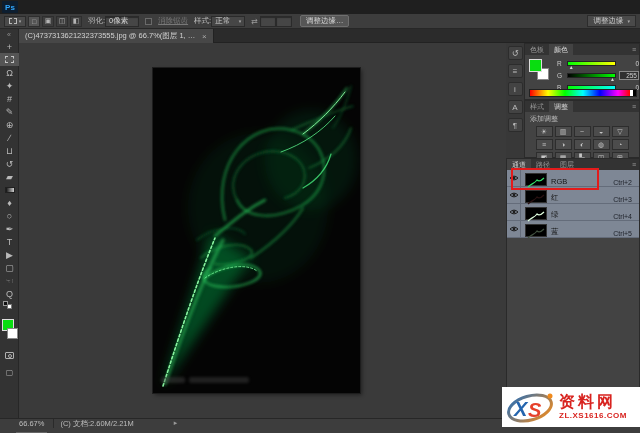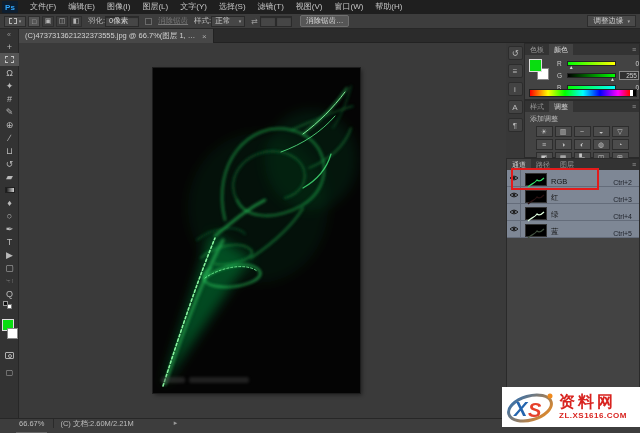--- a/index.html
+++ b/index.html
@@ -102,32 +102,20 @@
   .wm-title{color:#d8231f;font-weight:bold;font-size:16px;letter-spacing:3px;}
   .wm-url{color:#d8231f;font-weight:bold;font-size:8px;margin-top:2px;letter-spacing:.5px;}
 </style>
 </head>
 <body>
 
 <div class="app">
 
   <div class="menubar">
     <div class="ps-logo">Ps</div>
-    <div id="menu-items" style="display:flex;">
-        <span class="menu-item">文件(F)</span>
-        <span class="menu-item">编辑(E)</span>
-        <span class="menu-item">图像(I)</span>
-        <span class="menu-item">图层(L)</span>
-        <span class="menu-item">文字(Y)</span>
-        <span class="menu-item">选择(S)</span>
-        <span class="menu-item">滤镜(T)</span>
-        <span class="menu-item">视图(V)</span>
-        <span class="menu-item">窗口(W)</span>
-        <span class="menu-item">帮助(H)</span>
-      </div>
   </div>
 
   <div class="optionsbar">
     <div class="opt-group">
       <div class="tool-preset">
         <span class="mini-dash"></span>
         <span class="tiny-caret">▾</span>
       </div>
       <div class="mode-btn sel">□</div>
       <div class="mode-btn">▣</div>
@@ -139,21 +127,21 @@
     <span class="checkbox"></span>
     <span class="opt-label dis">消除锯齿</span>
     <span class="opt-label">样式:</span>
     <span class="opt-select">
         <span>正常</span>
         <span class="tiny-caret">▾</span>
       </span>
     <span class="swap-icon">⇄</span>
     <span class="opt-input" style="min-width:16px"></span>
     <span class="opt-input" style="min-width:16px"></span>
-    <span class="refine-btn">消除锯齿…</span>
+    <span class="refine-btn">调整边缘…</span>
     <span class="workspace-btn">
         <span>调整边缘</span>
         <span class="tiny-caret">▾</span>
       </span>
   </div>
 
   <div class="tabbar">
     <div class="doc-tab">
       <span class="title">(C)4737313621232373555.jpg @ 66.7%(图层 1, RGB/8)*</span>
       <span class="close">×</span>

